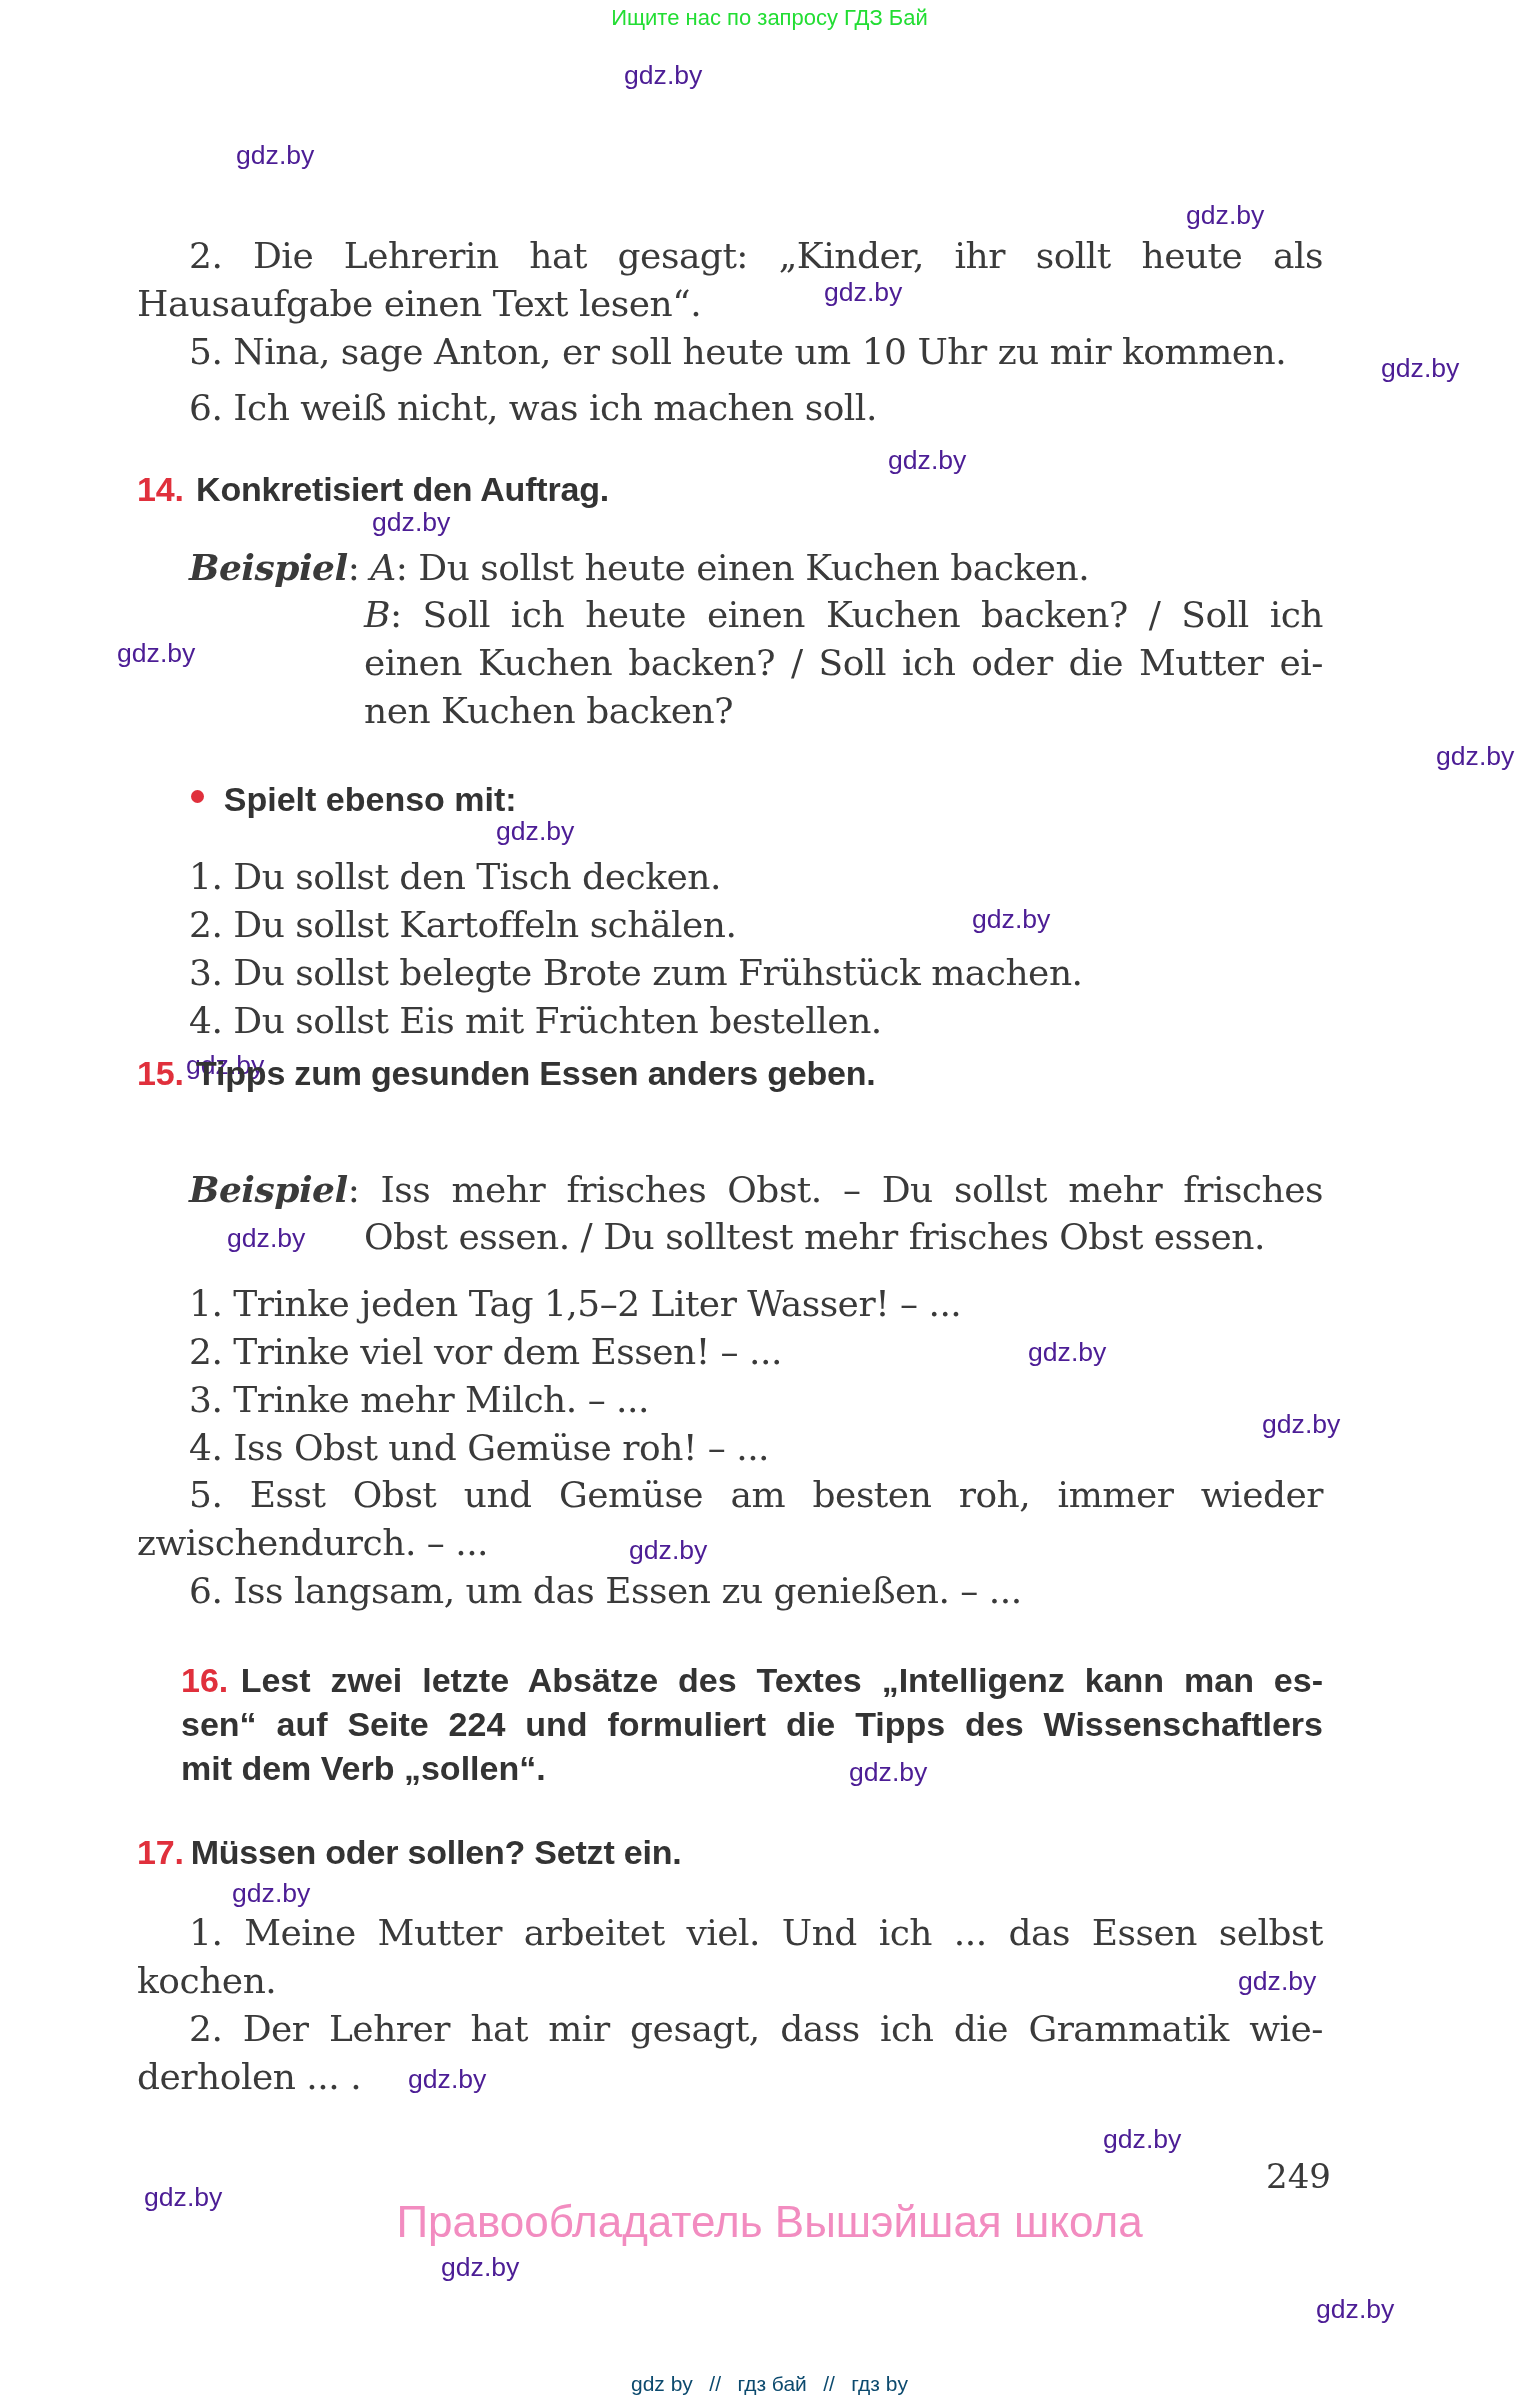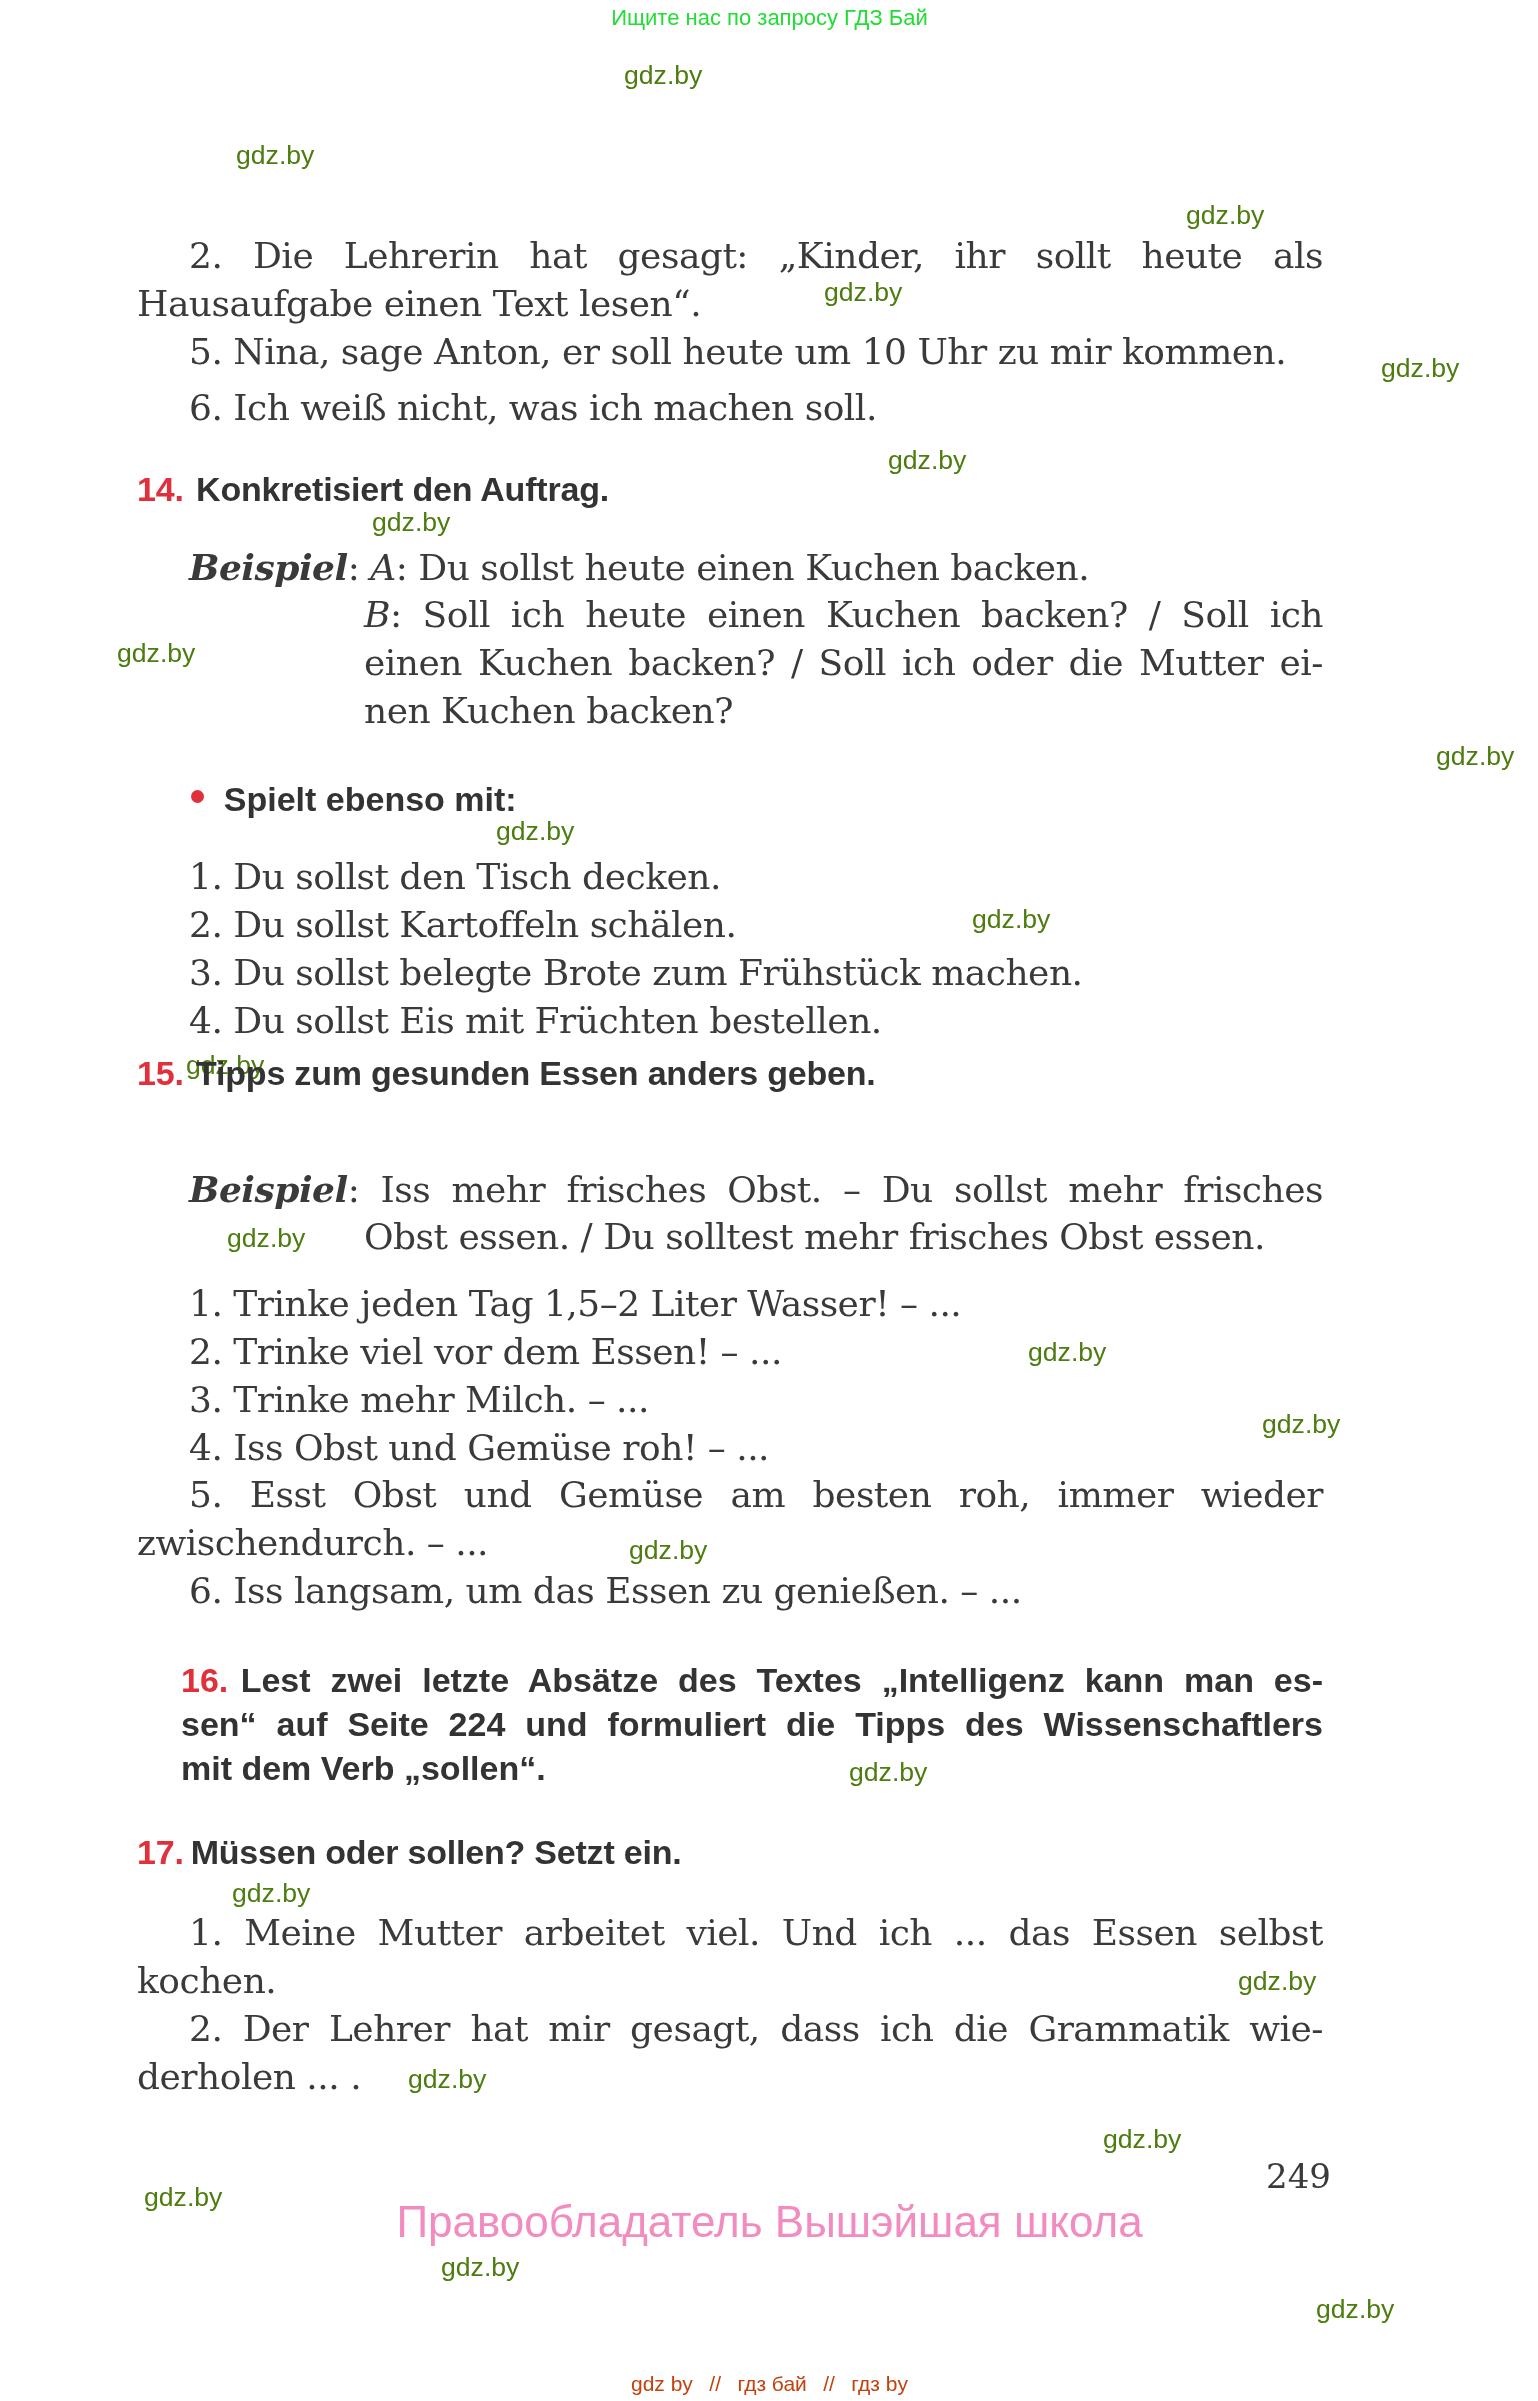--- a/index.html
+++ b/index.html
@@ -6,21 +6,21 @@
     html, body { width: 1539px; height: 2401px; background: #ffffff; overflow: hidden; }
     body { position: relative; font-family: "DejaVu Serif", serif; color: #333333; }
 
     .abs { position: absolute; white-space: nowrap; }
 
     
     .top-banner { left: 0; width: 1539px; top: 5.3px; text-align: center;
       font-family: "Liberation Sans", sans-serif; font-size: 22px; color: #22dd33; }
 
     
-    .wm { position: absolute; font-family: "Liberation Sans", sans-serif; font-size: 26.6px; color: #4d7c0f; white-space: nowrap; }
+    .wm { position: absolute; font-family: "Liberation Sans", sans-serif; font-size: 26.6px; color: #4c1d95; white-space: nowrap; }
 
     
     .body-text { position: absolute; left: 137px; width: 1186px; font-family: "DejaVu Serif", serif;
       font-size: 36px; color: #3a3a3a; line-height: 48px; letter-spacing: -0.5px; }
     .line { position: absolute; white-space: nowrap; }
     .justify { text-align: justify; text-align-last: justify; display: block; width: 1186px; }
     .indent { padding-left: 52px; }
 
     
     .ex-head { position: absolute; left: 137px; font-family: "Liberation Sans", sans-serif; font-weight: bold;
@@ -36,21 +36,21 @@
 
     .bullet-dot { display: inline-block; width: 13.3px; height: 13.3px; border-radius: 50%; background: #e0303c;
       vertical-align: middle; margin-right: 19.5px; position: relative; top: -5.3px; }
     .sub-head { position: absolute; left: 191px; font-family: "Liberation Sans", sans-serif; font-weight: bold;
       font-size: 34px; color: #333333; white-space: nowrap; }
 
     .page-num { position: absolute; left: 1266px; top: 2156px; font-family: "DejaVu Serif", serif; font-size: 34px; color: #3a3a3a; }
     .copyright { position: absolute; left: 0; width: 1539px; top: 2197px; text-align: center;
       font-family: "Liberation Sans", sans-serif; font-size: 44px; color: #f28cc0; }
     .footer-links { position: absolute; left: 0; width: 1539px; top: 2372px; text-align: center;
-      font-family: "Liberation Sans", sans-serif; font-size: 21px; color: #c2410c; }
+      font-family: "Liberation Sans", sans-serif; font-size: 21px; color: #0c4a6e; }
     .footer-links span { margin: 0 5.3px; }
   </style>
 </head>
 <body>
 
 <div class="abs top-banner">Ищите нас по запросу ГДЗ Бай</div>
 
 <div id="wm-layer">
     <div class="wm" style="left: 624px; top: 60px;">gdz.by</div>
     <div class="wm" style="left: 236px; top: 140px;">gdz.by</div>

